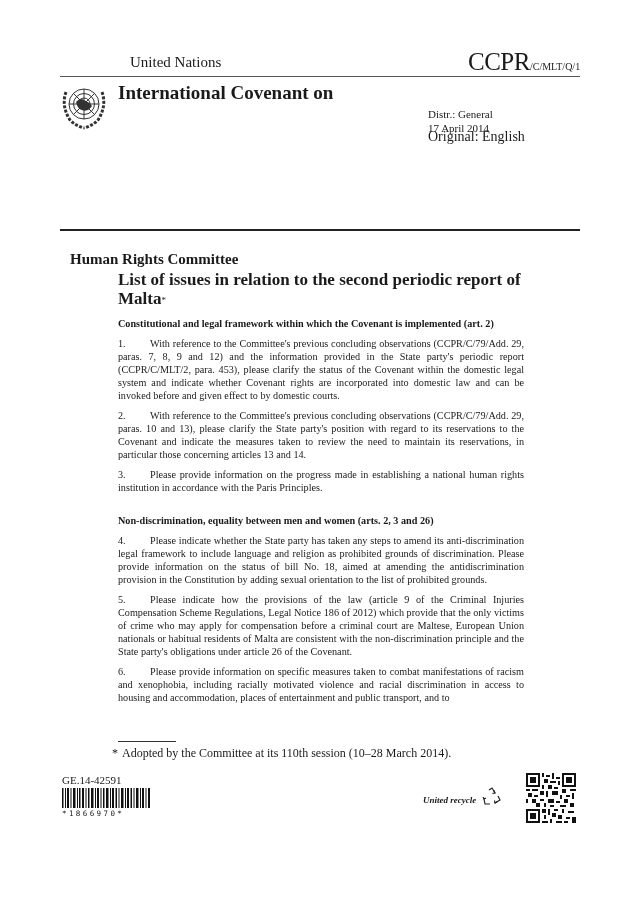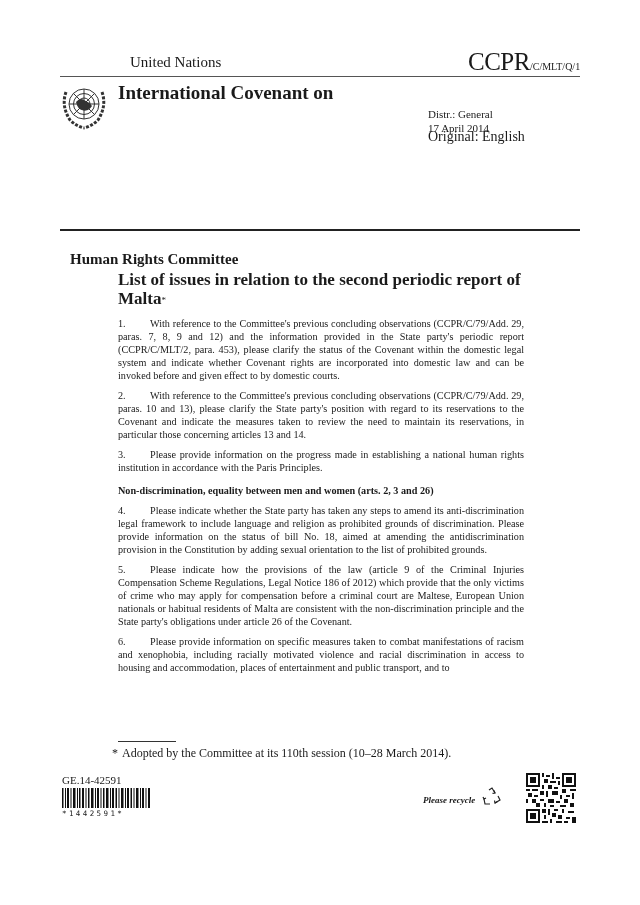--- a/index.html
+++ b/index.html
@@ -63,25 +63,26 @@
   <div>17 April 2014</div>
 </div>
 <div class="abs original">Original: English</div>
 
 <div class="abs rule-thick"></div>
 <div class="abs committee">Human Rights Committee</div>
 
 <div class="abs doc-title"><span>List of issues in relation to the second periodic report of Malta</span><span class="star">*</span></div>
 
 <div class="abs content">
+  <div class="heading">Constitutional and legal framework within which the Covenant is implemented (art. 2)</div>
   <p class="para"><span class="num">1.</span><span>With reference to the Committee's previous concluding observations (CCPR/C/79/Add. 29, paras. 7, 8, 9 and 12) and the information provided in the State party's periodic report (CCPR/C/MLT/2, para. 453), please clarify the status of the Covenant within the domestic legal system and indicate whether Covenant rights are incorporated into domestic law and can be invoked before and given effect to by domestic courts.</span></p>
   <p class="para"><span class="num">2.</span><span>With reference to the Committee's previous concluding observations (CCPR/C/79/Add. 29, paras. 10 and 13), please clarify the State party's position with regard to its reservations to the Covenant and indicate the measures taken to review the need to maintain its reservations, in particular those concerning articles 13 and 14.</span></p>
   <p class="para"><span class="num">3.</span><span>Please provide information on the progress made in establishing a national human rights institution in accordance with the Paris Principles.</span></p>
 
-  <div class="heading" style="margin-top:10px">Non-discrimination, equality between men and women (arts. 2, 3 and 26)</div>
+  <div class="heading" style="margin-top:20px">Non-discrimination, equality between men and women (arts. 2, 3 and 26)</div>
   <p class="para"><span class="num">4.</span><span>Please indicate whether the State party has taken any steps to amend its anti-discrimination legal framework to include language and religion as prohibited grounds of discrimination. Please provide information on the status of bill No. 18, aimed at amending the antidiscrimination provision in the Constitution by adding sexual orientation to the list of prohibited grounds.</span></p>
   <p class="para"><span class="num">5.</span><span>Please indicate how the provisions of the law (article 9 of the Criminal Injuries Compensation Scheme Regulations, Legal Notice 186 of 2012) which provide that the only victims of crime who may apply for compensation before a criminal court are Maltese, European Union nationals or habitual residents of Malta are consistent with the non-discrimination principle and the State party's obligations under article 26 of the Covenant.</span></p>
   <p class="para"><span class="num">6.</span><span>Please provide information on specific measures taken to combat manifestations of racism and xenophobia, including racially motivated violence and racial discrimination in access to housing and accommodation, places of entertainment and public transport, and to</span></p>
 </div>
 
 <div class="abs fn-rule"></div>
 <div class="abs footnote"><span class="mark">*</span><span>Adopted by the Committee at its 110th session (10–28 March 2014).</span></div>
 
 <div class="abs ge">GE.14-42591</div>
 <svg class="abs barcode" viewBox="0 0 88 20" preserveAspectRatio="none">
@@ -111,23 +112,23 @@
       <rect x="65" y="0" width="2" height="20"></rect>
       <rect x="68.5" y="0" width="1.5" height="20"></rect>
     <rect x="71.5" y="0" width="1" height="20"></rect>
       <rect x="74" y="0" width="2.5" height="20"></rect>
       <rect x="78" y="0" width="1" height="20"></rect>
     <rect x="80" y="0" width="2" height="20"></rect>
       <rect x="83.5" y="0" width="1" height="20"></rect>
       <rect x="86" y="0" width="2" height="20"></rect>
   </g>
 </svg>
-<div class="abs barcode-digits">*1442591*</div>
-
-<div class="abs recycle">Please recycle</div>
+<div class="abs barcode-digits">*1866970*</div>
+
+<div class="abs recycle">United recycle</div>
 <svg class="abs recycle-icon" viewBox="0 0 22 22">
   <g fill="none" stroke="#222" stroke-width="1.2">
     <path d="M8 4 L11 2 L14 7"></path>
       <path d="M13 4.5 L14 7 L11.5 7.3"></path>
     <path d="M17 10 L19 14 L14 17"></path>
       <path d="M16.5 15.5 L14 17 L13.5 14.5"></path>
     <path d="M9 18 L4 18 L3 13"></path>
       <path d="M5 12 L3 13 L2 11"></path>
   </g>
 </svg>

